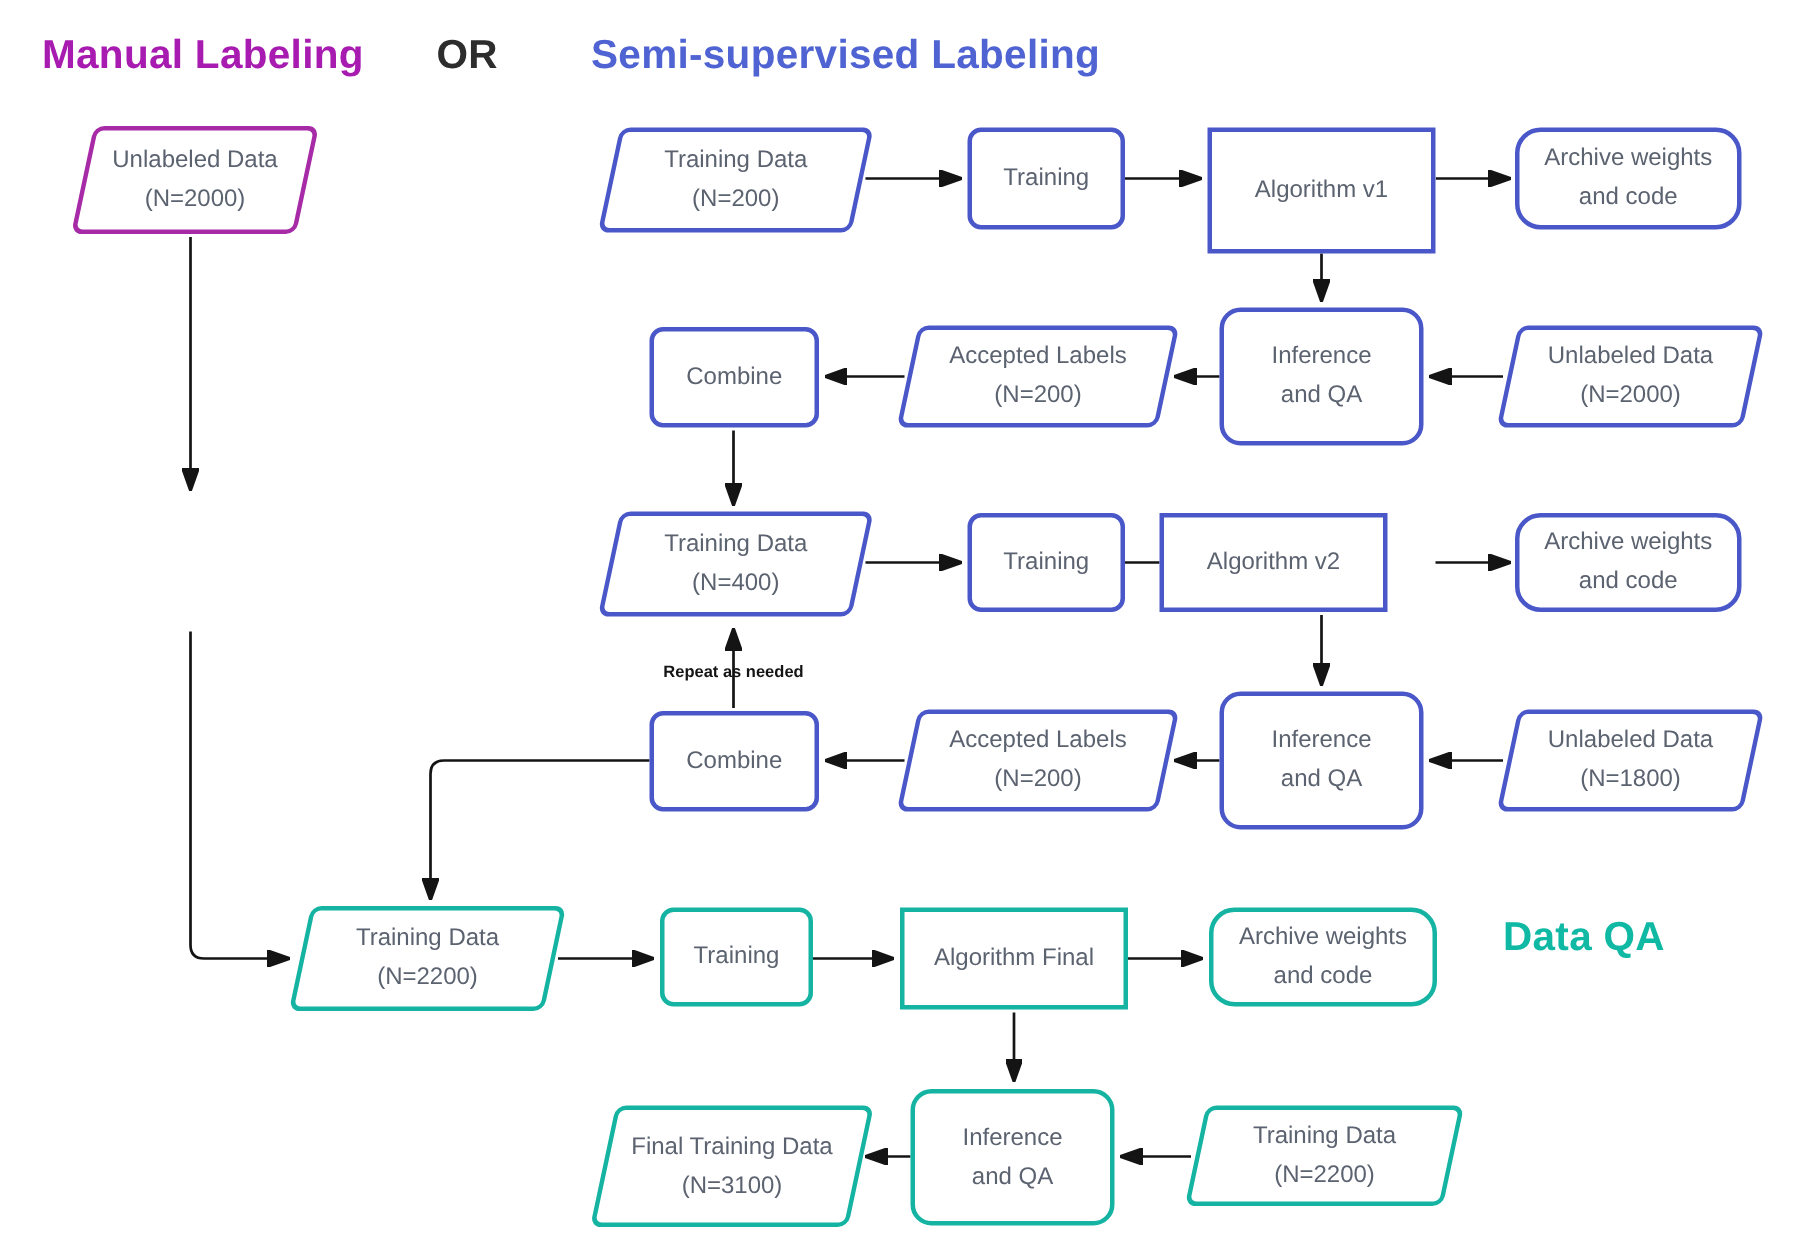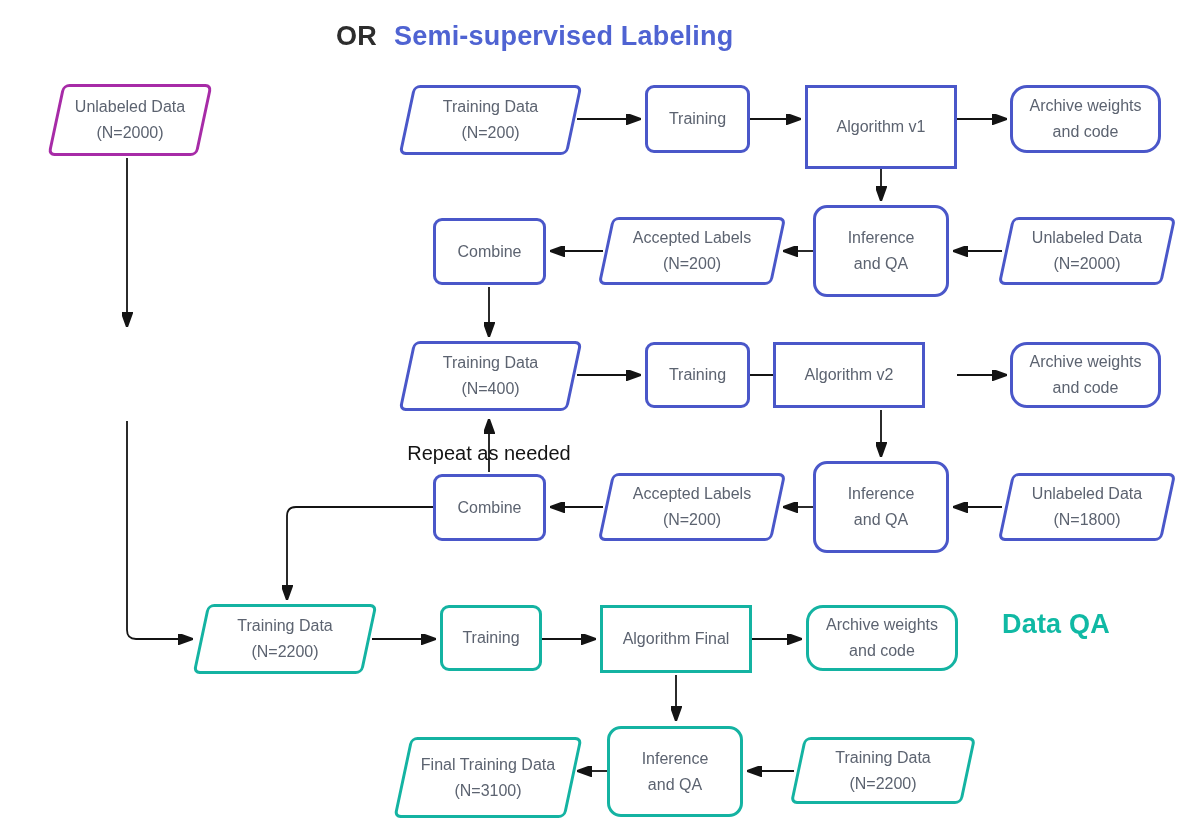--- a/index.html
+++ b/index.html
@@ -6,39 +6,39 @@
   html,body{margin:0;padding:0;background:#ffffff;}
   #canvas{
     position:relative;width:1201px;height:832px;background:#fff;overflow:hidden;
     font-family:"Liberation Sans",sans-serif;
   }
   #edges{position:absolute;left:0;top:0;z-index:1;}
   #edges path{stroke:var(--arrow);stroke-width:1.8;fill:none;}
   #arrowhead path{fill:var(--arrow);}
   .hdr{position:absolute;z-index:3;font-size:27px;font-weight:600;white-space:nowrap;letter-spacing:.2px;}
   .hdr-manual{color:var(--magenta_header);}
-  .hdr-or{color:var(--or_header);margin-left:45px;}
+  .hdr-or{color:var(--or_header);}
   .hdr-semi{color:var(--blue_header);}
   .hdr-dataqa{color:var(--teal_header);}
   .node{position:absolute;z-index:2;}
   .shape{position:absolute;left:0;top:0;right:0;bottom:0;background:#fff;border:3px solid;box-sizing:border-box;}
   .label{position:absolute;left:0;top:0;right:0;bottom:0;display:flex;flex-direction:column;
          justify-content:center;align-items:center;text-align:center;
          font-size:16px;line-height:1.6;color:var(--text);}
   .label .l{display:block;white-space:nowrap;}
   .para  .shape{transform:skewX(-12deg);border-radius:7px;}
   .r8    .shape{border-radius:9px;}
   .r12   .shape{border-radius:12px;}
   .r14   .shape{border-radius:14px;}
   .r16   .shape{border-radius:17px;}
   .sq    .shape{border-radius:0;}
   .c-mag  .shape{border-color:var(--magenta);}
   .c-blue .shape{border-color:var(--blue);}
   .c-teal .shape{border-color:var(--teal);}
-  .edge-label{position:absolute;z-index:3;font-size:20px;font-weight:400;color:var(--repeat_text);
+  .edge-label{position:absolute;z-index:3;font-size:11px;font-weight:700;color:var(--repeat_text);
               text-align:center;white-space:nowrap;}
 </style>
 </head>
 <body>
 
 <div id="canvas">
 
   <svg id="edges" width="1201" height="832">
     <defs>
       <marker id="arrowhead" viewBox="0 0 14 10" refX="13" refY="5" markerWidth="15" markerHeight="11" markerUnits="userSpaceOnUse" orient="auto">
@@ -65,20 +65,21 @@
     <path d="M489,472 V420" marker-end="url(#arrowhead)"></path>
     <path d="M433,507 H296 Q287,507 287,516 V599" marker-end="url(#arrowhead)"></path>
     <path d="M372,639 H435" marker-end="url(#arrowhead)"></path>
     <path d="M542,639 H595" marker-end="url(#arrowhead)"></path>
     <path d="M752,639 H801" marker-end="url(#arrowhead)"></path>
     <path d="M676,675 V720" marker-end="url(#arrowhead)"></path>
     <path d="M794,771 H748" marker-end="url(#arrowhead)"></path>
     <path d="M607,771 H578" marker-end="url(#arrowhead)"></path>
   </svg>
 
+  <div class="hdr hdr-manual" style="left:28px;top:21px;">Manual Labeling</div>
   <div class="hdr hdr-or" style="left:291px;top:21px;">OR</div>
   <div class="hdr hdr-semi" style="left:394px;top:21px;">Semi-supervised Labeling</div>
   <div class="hdr hdr-dataqa" style="left:1002px;top:609px;">Data QA</div>
 
   <div class="edge-label" style="left:399px;top:442px;width:180px;">Repeat as needed</div>
 
   <div class="node para c-mag" style="left:55px;top:84px;width:150px;height:72px;">
     <div class="shape"></div>
     <div class="label">
         <span class="l">Unlabeled Data</span>

